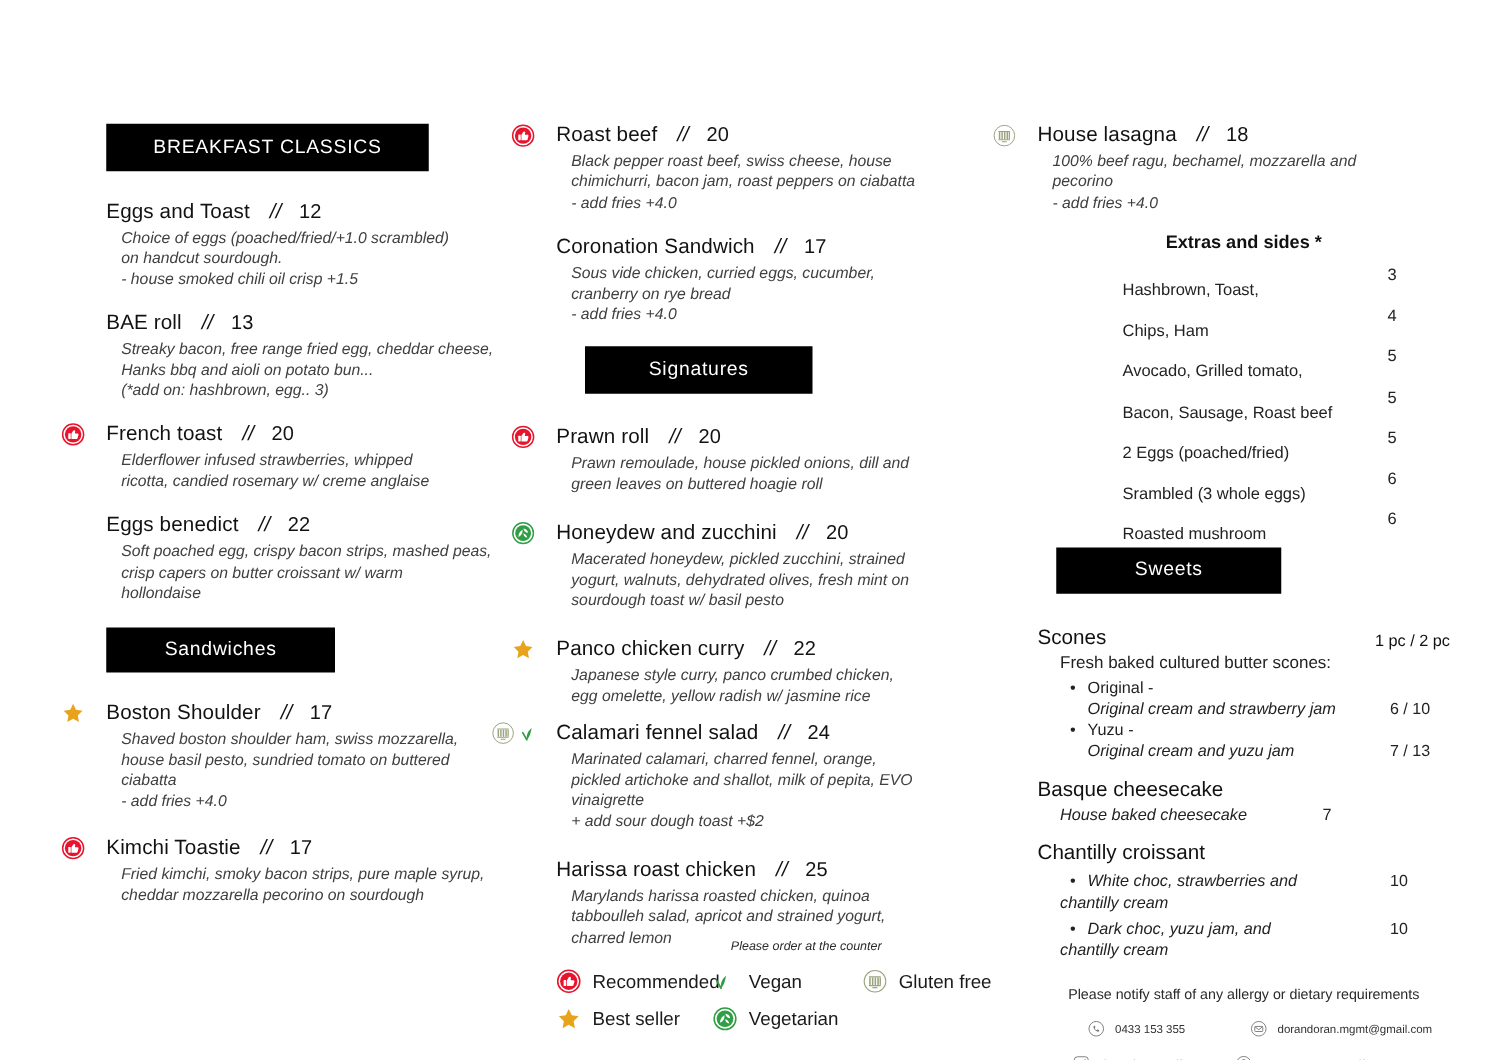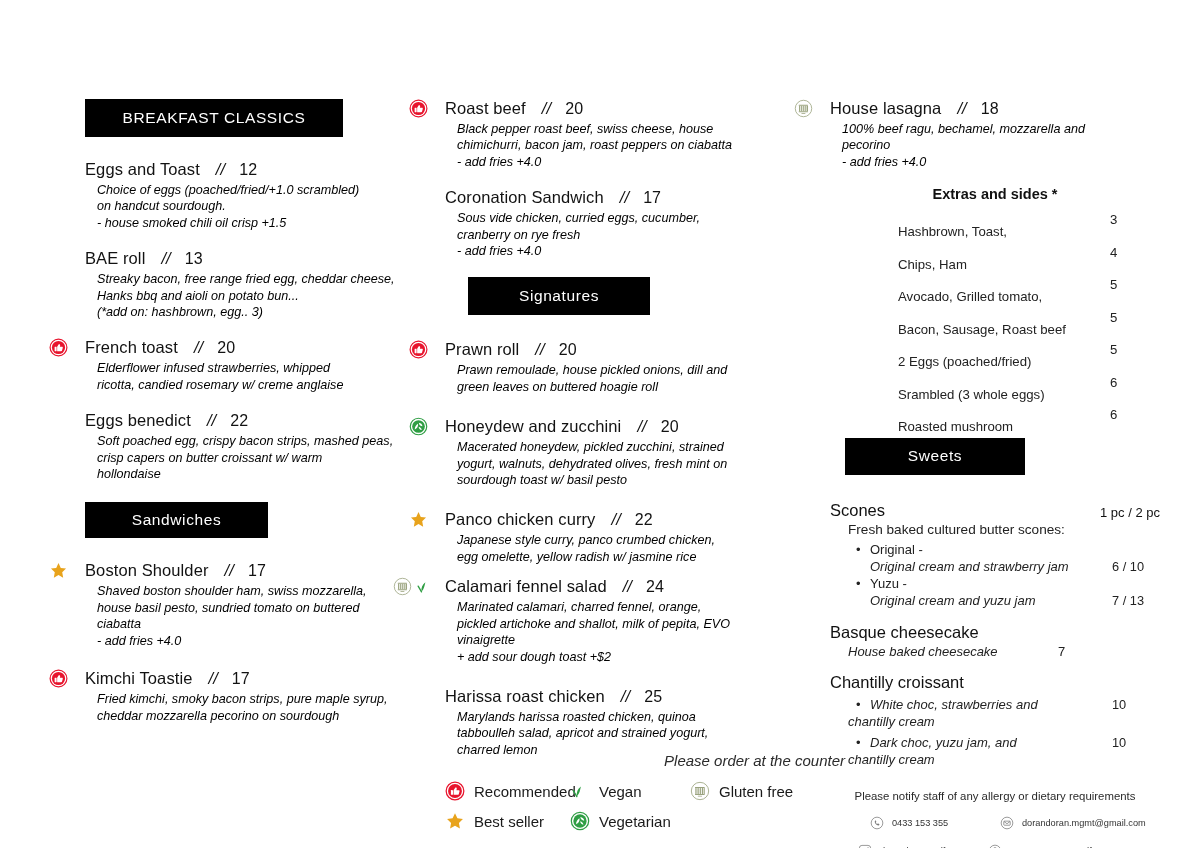--- a/index.html
+++ b/index.html
@@ -28,21 +28,21 @@
   .item-head{
     display:flex;align-items:baseline;
     font-size:16.5px;font-weight:400;color:#121212;
     white-space:nowrap;letter-spacing:.1px;
   }
   .item-name{}
   .sep{margin:0 14px 0 16px;font-style:italic;color:#111;}
   .price{font-size:16px;}
   .desc{
     font-style:italic;font-size:12.6px;line-height:16.4px;
-    color:#000000;margin-top:3px;
+    color:#404040;margin-top:3px;
   }
   .indent{margin-left:12px;}
 
   
   .icons{
     position:absolute;left:-36px;top:-1px;
     display:flex;align-items:center;gap:3px;
     height:20px;
   }
   .icons.two{left:-52px;}
@@ -93,21 +93,21 @@
   }
   .contacts{margin-top:14px;}
   .crow{display:flex;margin-bottom:14px;}
   .cell{display:flex;align-items:center;gap:8px;font-size:9.2px;color:#333;}
 
   
   .legend-wrap{
     position:absolute;left:445px;top:752px;width:400px;
   }
   .order-note{
-    text-align:right;font-style:italic;font-size:15px;color:#2b2b2b;
+    text-align:center;font-style:italic;font-size:10px;color:#2b2b2b;
     margin-bottom:12px;
   }
   .legend-grid{display:flex;}
   .lg-col{display:flex;flex-direction:column;gap:10px;}
   .lg-col1{width:125px;}
   .lg-col2{width:120px;}
   .lg-col3{width:150px;}
   .lg-item{display:flex;align-items:center;gap:9px;font-size:15px;color:#1a1a1a;}
 </style>
 </head>
@@ -258,21 +258,21 @@
     </div>
         <div class="item" style="margin-bottom:18px">
 
       <div class="item-head">
         <span class="item-name">Coronation Sandwich</span>
         <span class="sep">//</span>
         <span class="price">17</span>
       </div>
       <div class="desc indent">
             <div>Sous vide chicken, curried eggs, cucumber,</div>
-            <div>cranberry on rye fresh</div>
+            <div>cranberry on rye bread</div>
             <div>- add fries +4.0</div>
           </div>
     </div>
       </div>
     <div class="banner" style="margin-top:6px;margin-left:23px;width:182px;height:38px;">
       <span>Signatures</span>
     </div>
     <div style="height:25px"></div>
     <div id="mid-items2">
         <div class="item" style="margin-bottom:22px">

